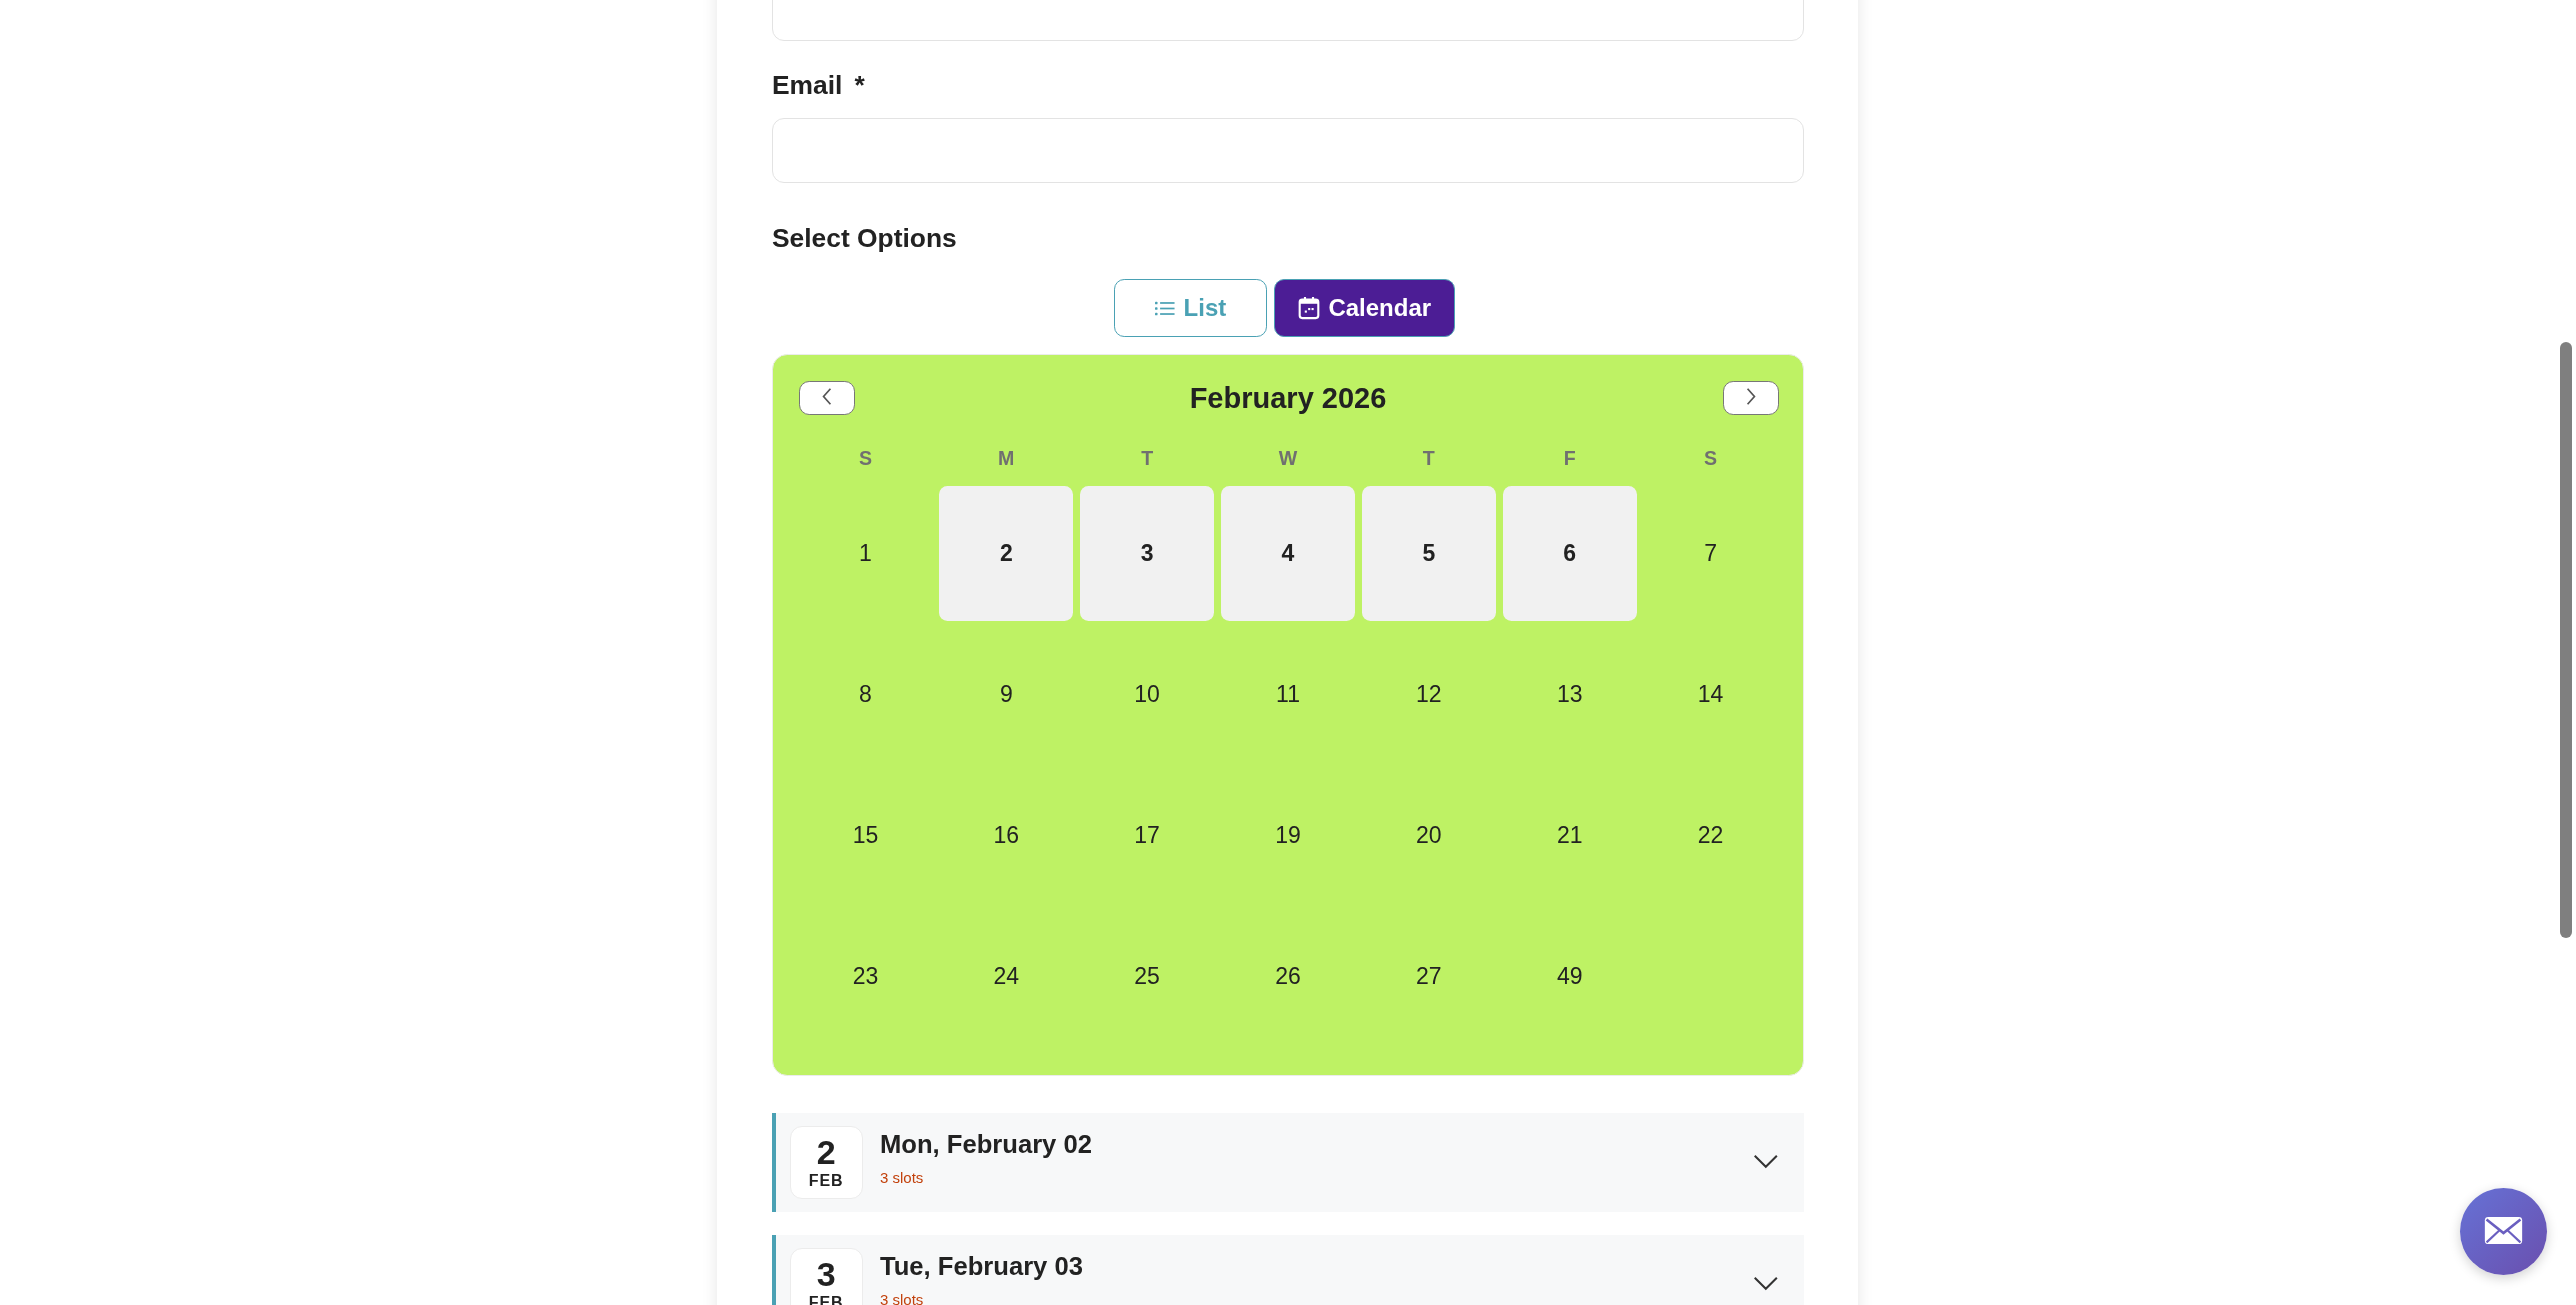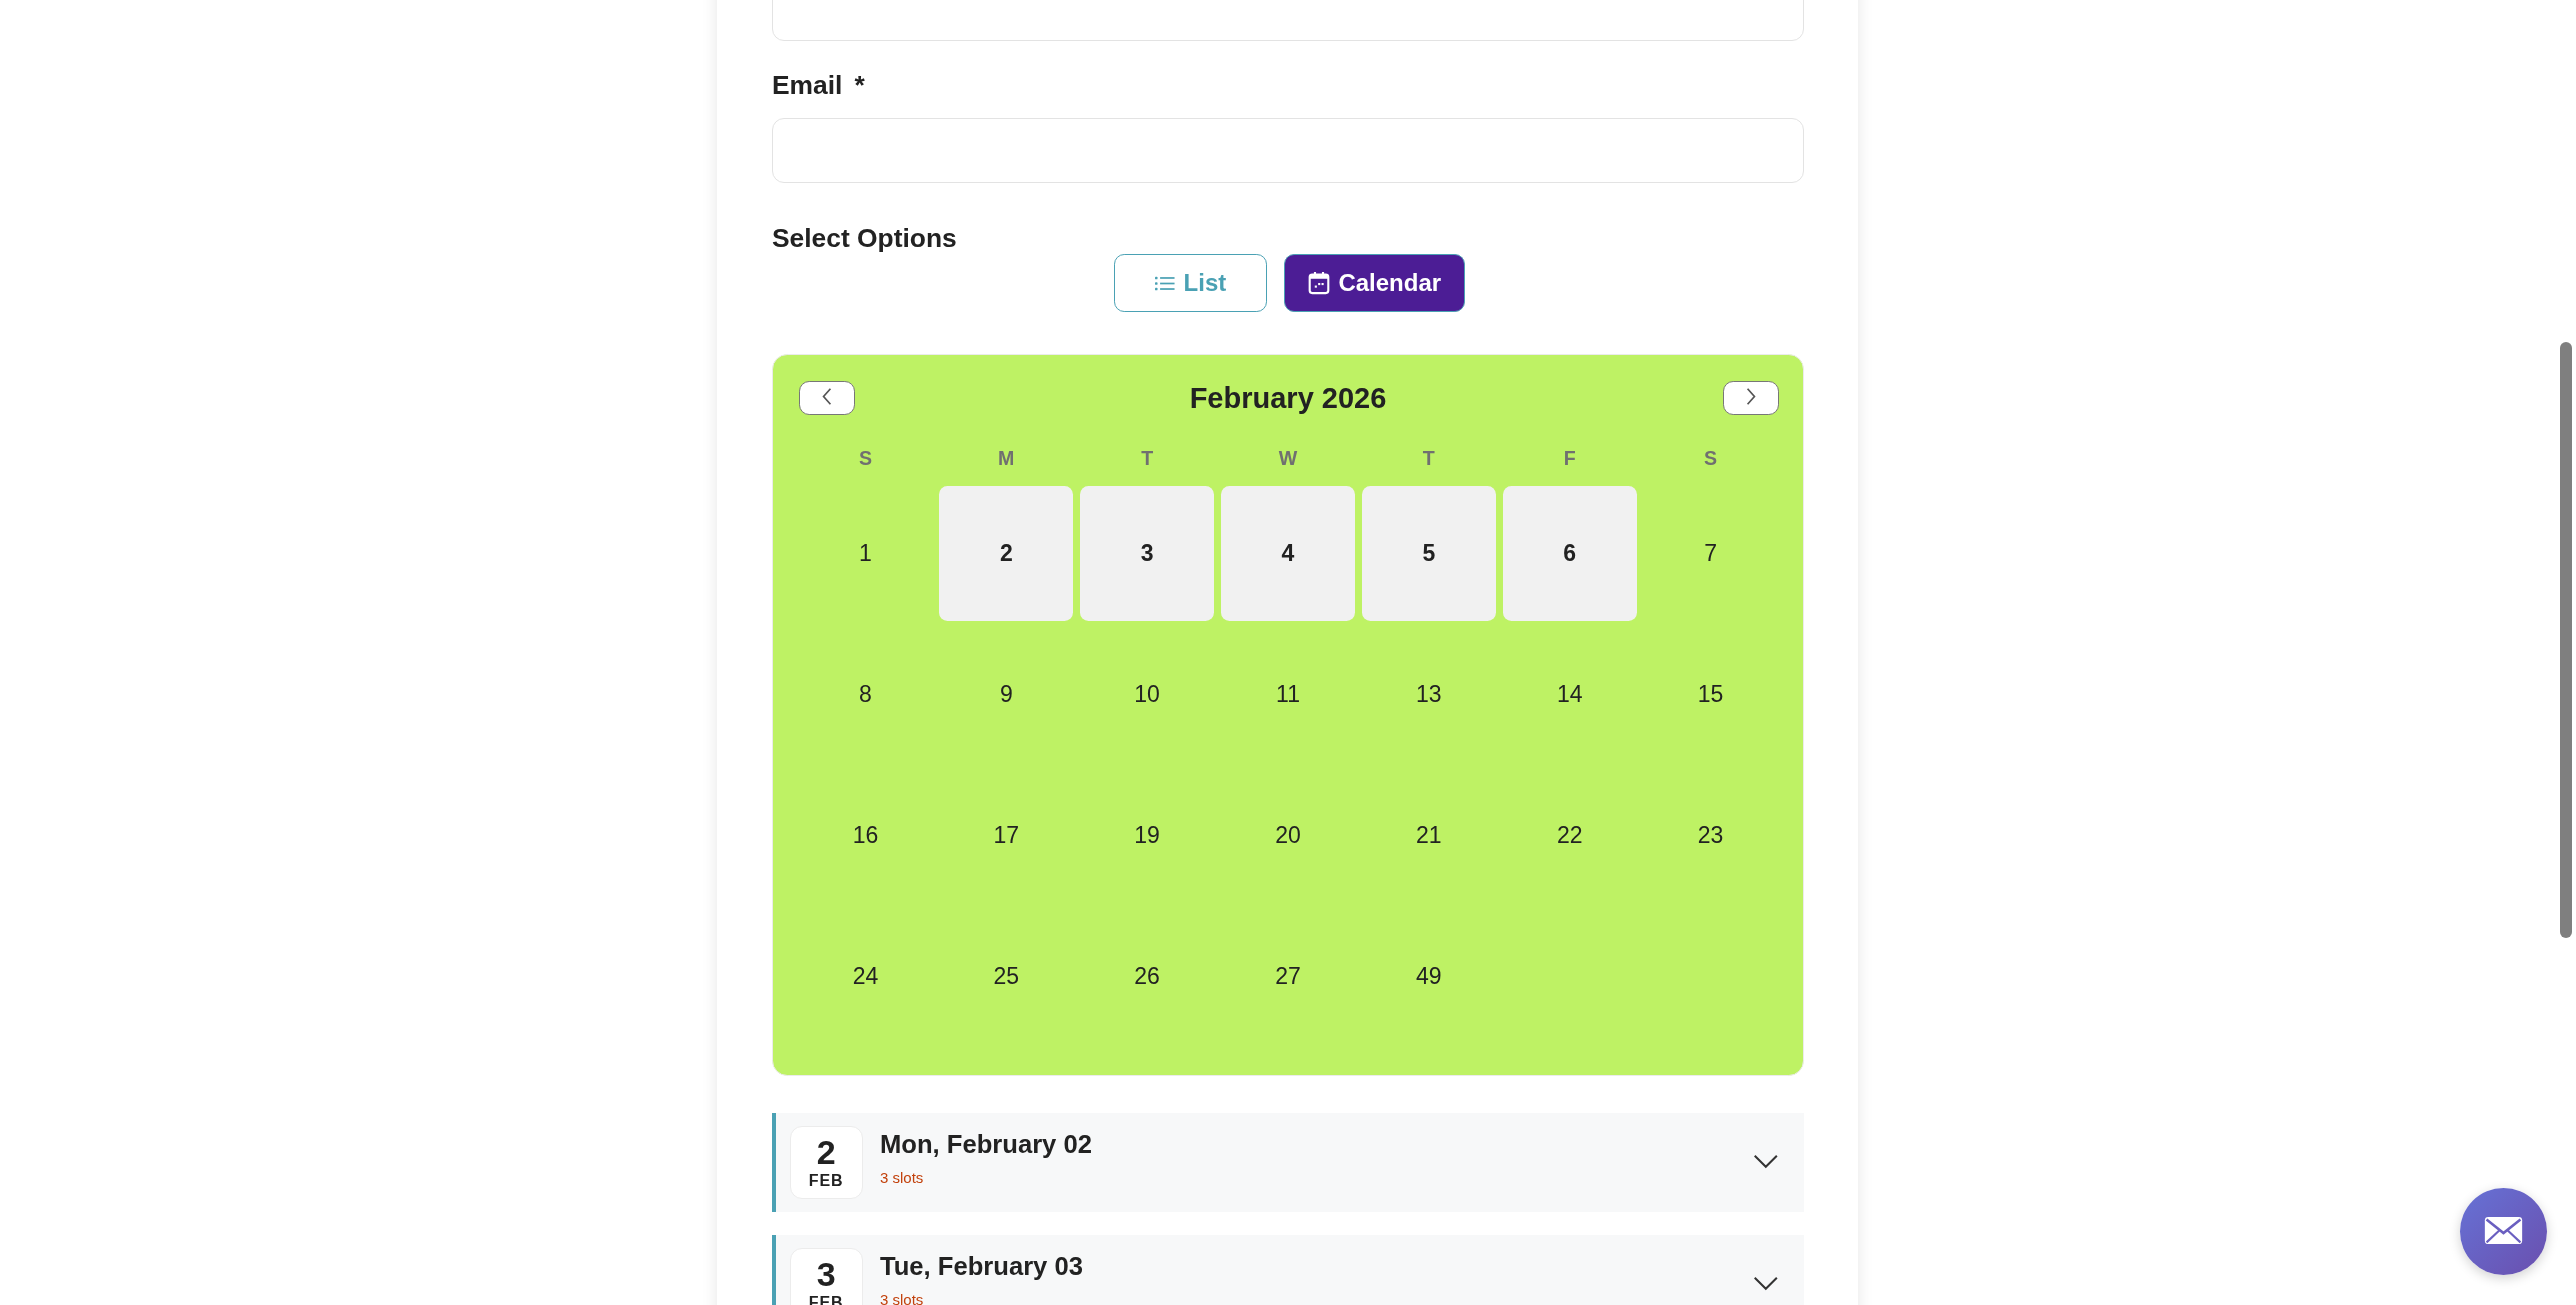--- a/index.html
+++ b/index.html
@@ -29,21 +29,21 @@
   .top-input { top: -34px; height: 75px; }
   .email-input { top: 118px; height: 65px; }
 
   .label {
     position: absolute; left: 772px; font-size: 26.4px; font-weight: bold; color: #222;
   }
   .email-label { top: 70px; }
   .email-label .req { margin-left: 12px; }
   .options-label { top: 223px; }
 
-  .view-toggle { position: absolute; top: 254px; left: 1114px; display: flex; gap: 17px; }
+  .view-toggle { position: absolute; top: 279px; left: 1114px; display: flex; gap: 7px; }
   .toggle-btn {
     height: 58px; border-radius: 10.2px; display: flex; align-items: center; justify-content: center;
     font-size: 24px; font-weight: bold; cursor: pointer; gap: 8.5px;
   }
   .toggle-list { width: 153px; border: 1.7px solid #4aa1b4; color: #4aa1b4; background: #fff; }
   .toggle-cal { width: 181px; background: #4c1d95; color: #fff; border: 1.7px solid #4aa1b4; }
   .toggle-btn svg { display: block; }
 
   .calendar {
     position: absolute; left: 772px; top: 354px; width: 1032px; height: 722px;
@@ -192,20 +192,21 @@
       <div class="day available">3</div>
       <div class="day available">4</div>
       <div class="day available">5</div>
       <div class="day available">6</div>
       <div class="day">7</div>
 
       <div class="day">8</div>
       <div class="day">9</div>
       <div class="day">10</div>
       <div class="day">11</div>
+      <div class="day">12</div>
       <div class="day">13</div>
       <div class="day">14</div>
 
       <div class="day">15</div>
       <div class="day">16</div>
       <div class="day">17</div>
       <div class="day">19</div>
       <div class="day">20</div>
       <div class="day">21</div>
 

